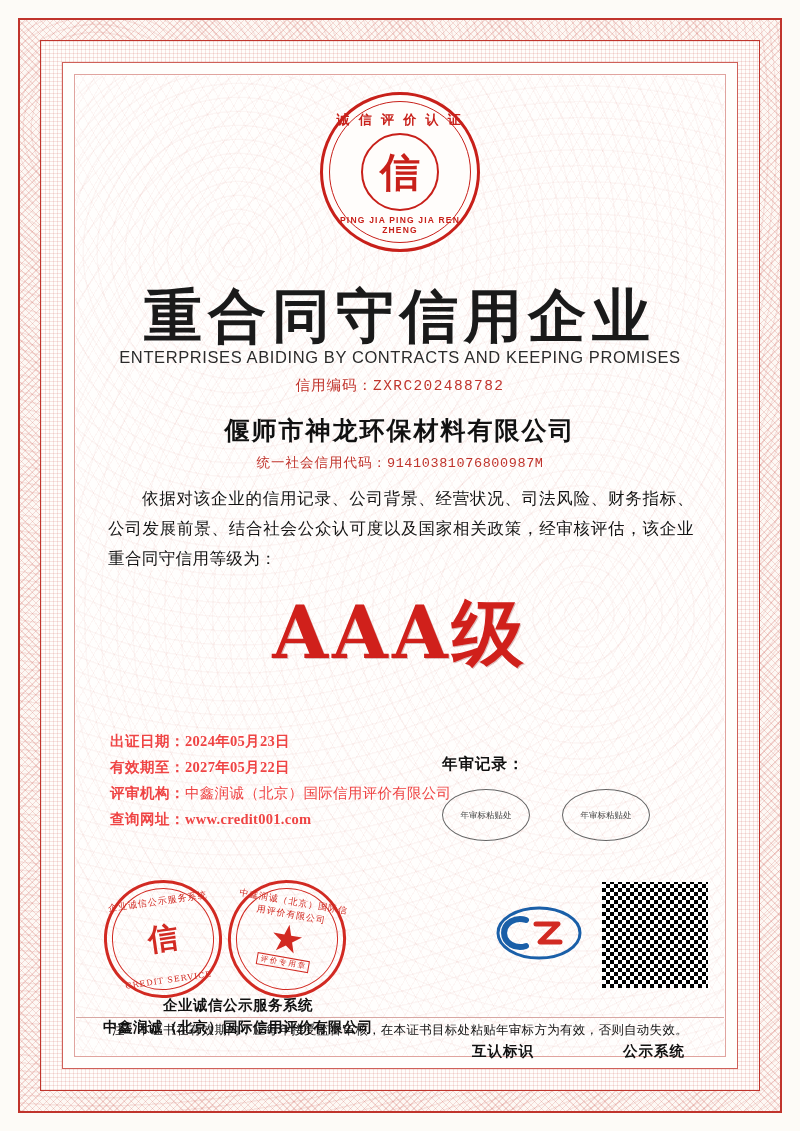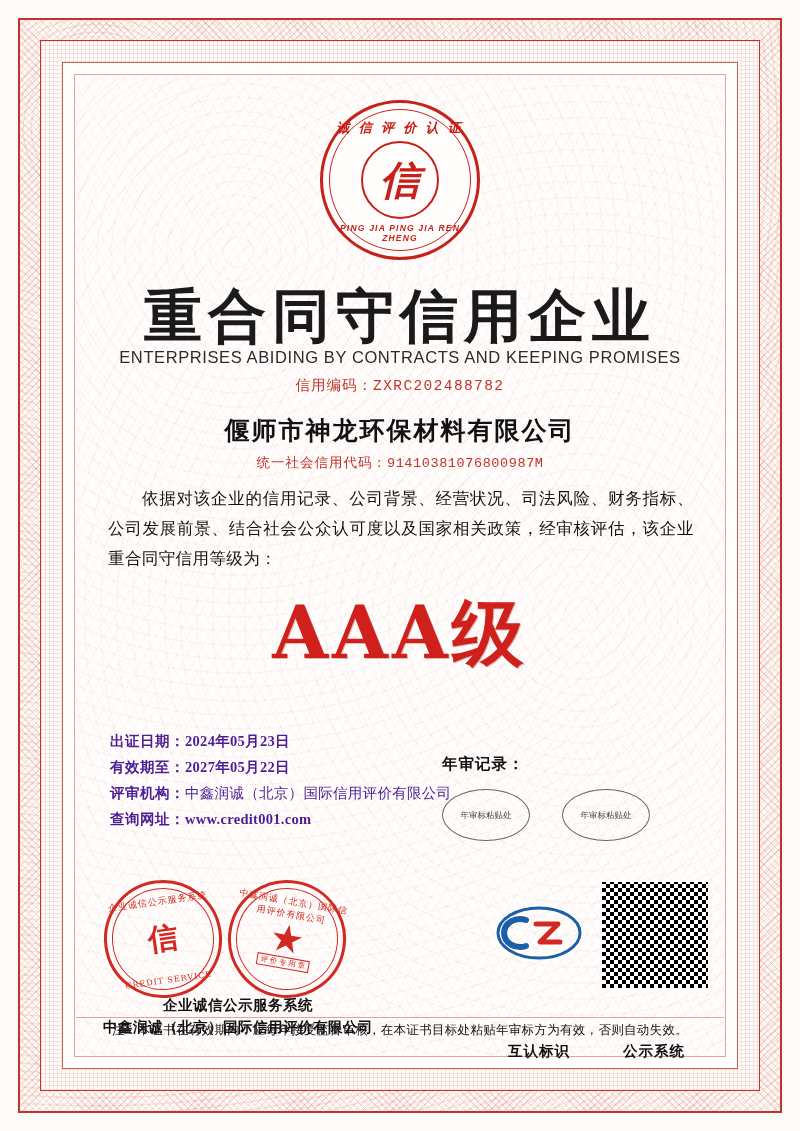--- a/index.html
+++ b/index.html
@@ -71,26 +71,25 @@
   .content {
     position: absolute;
     left: 76px; top: 76px;
     width: 648px;
     height: 979px;
   }
 
   
   .emblem-wrap {
     position: absolute;
-    top: 24px;
+    top: 16px;
     left: 50%;
     transform: translateX(-50%);
     width: 160px;
     height: 160px;
-    font-style: italic;
   }
   .emblem {
     position: relative;
     width: 160px;
     height: 160px;
     border-radius: 50%;
     border: 3px solid #c8201a;
     box-sizing: border-box;
     background: #fffdfb;
   }
@@ -227,21 +226,21 @@
     text-shadow: 1px 1px 0 rgba(120,0,0,0.25);
   }
 
   
   .details {
     position: absolute;
     top: 652px;
     left: 34px;
     font-family: "DejaVu Serif", serif;
     font-size: 14.5px;
-    color: #4c1d95;
+    color: #ef4444;
     line-height: 26px;
   }
   .details .row { white-space: nowrap; }
   .details .k { font-weight: bold; letter-spacing: 0.5px;}
   .details .v { letter-spacing: 0.3px; }
   .details .v.mono { font-family: "Liberation Serif", serif; font-weight: bold;}
 
   
   .review {
     position: absolute;
@@ -369,21 +368,21 @@
     top: 26px;
     width: 86px;
     height: 62px;
   }
   .mutual svg { display: block; }
   .mutual-label {
     position: absolute;
     left: 396px;
     top: 166px;
     width: 134px;
-    text-align: center;
+    text-align: left;
     font-family: "DejaVu Serif", serif;
     font-size: 14.5px;
     font-weight: bold;
     color: #111;
     letter-spacing: 1px;
   }
 
   
   .qr {
     position: absolute;

